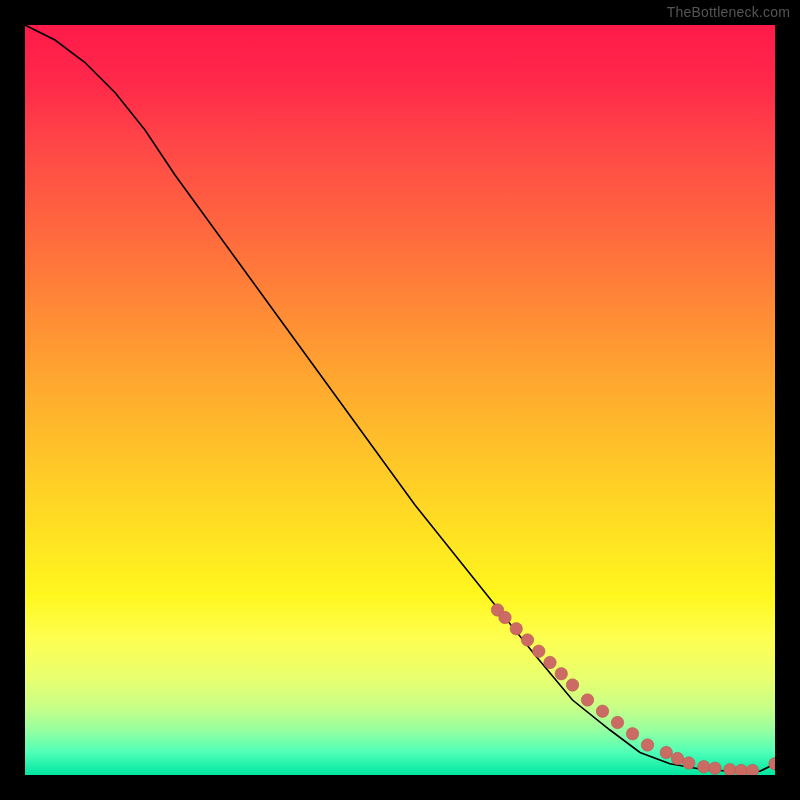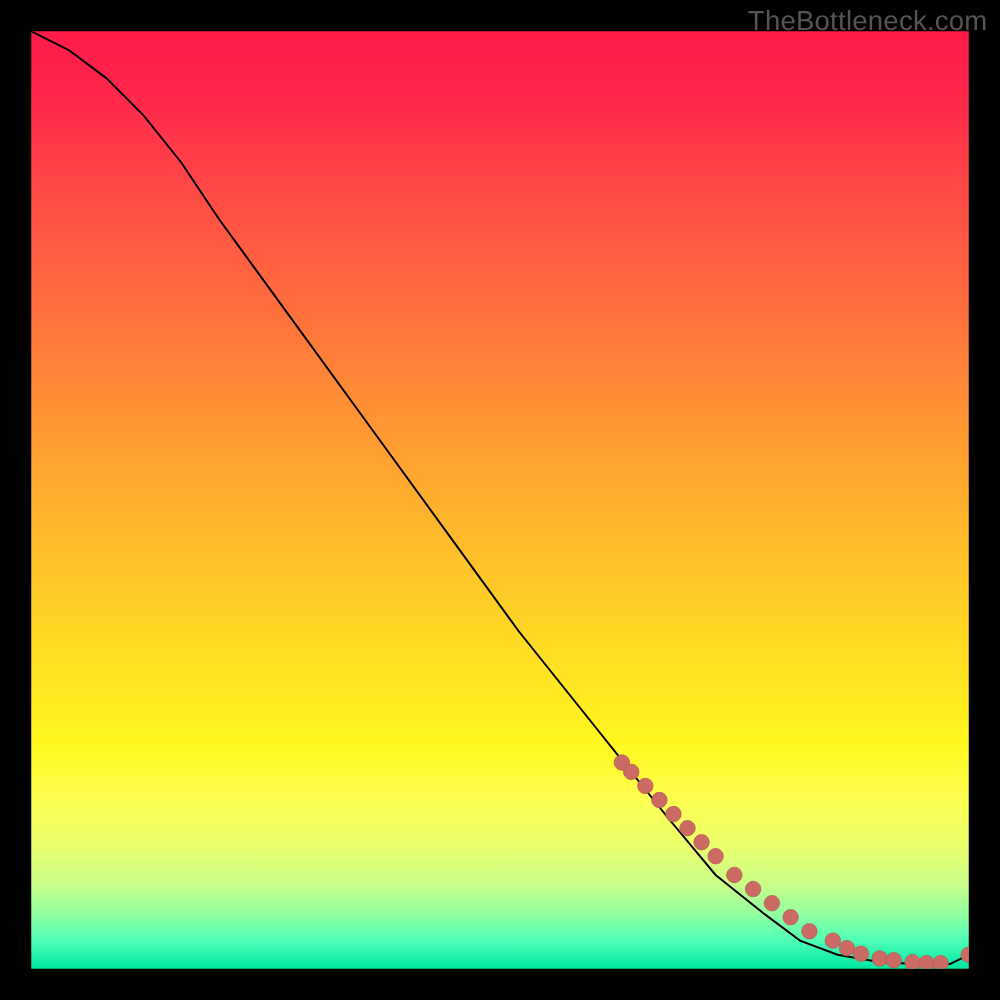--- a/index.html
+++ b/index.html
@@ -9,21 +9,21 @@
     background: #000;
     position: relative;
     font-family: Arial, Helvetica, sans-serif;
     overflow: hidden;
   }
   .watermark {
     position: absolute;
     top: 4px;
     right: 10px;
     color: #555;
-    font-size: 22px;
+    font-size: 14px;
     font-weight: 500;
     letter-spacing: 0.2px;
     z-index: 5;
   }
   .plot {
     position: absolute;
     left: 25px;
     top: 25px;
     width: 750px;
     height: 750px;

